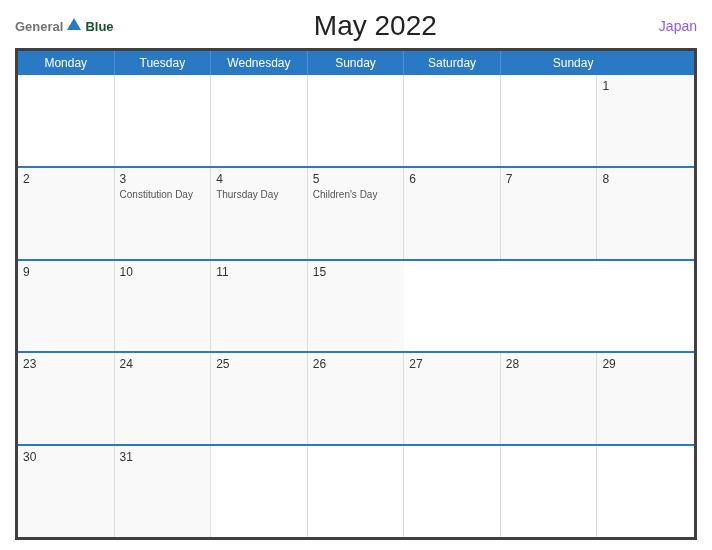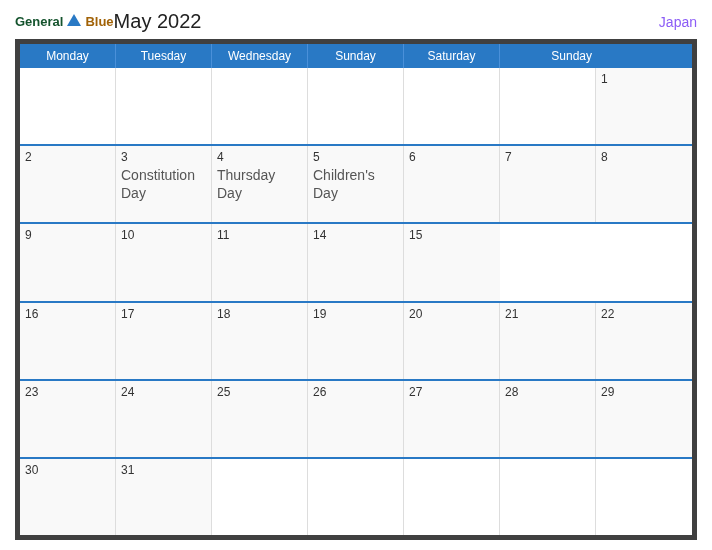--- a/index.html
+++ b/index.html
@@ -27,54 +27,55 @@
       margin-bottom: 6px;
     }
     .logo {
       display: flex;
       align-items: center;
       gap: 2px;
     }
     .logo-text-general {
       font-size: 13px;
       font-weight: bold;
-      color: #14532d;
+      color: #737373;
     }
     .logo-text-blue {
       font-size: 13px;
       font-weight: bold;
-      color: #a16207;
+      color: #14532d;
     }
     .logo-triangle {
       width: 0;
       height: 0;
       border-left: 7px solid transparent;
       border-right: 7px solid transparent;
       border-bottom: 12px solid #2979c5;
       margin-left: 2px;
       margin-top: -4px;
     }
     .title {
-      font-size: 20px;
+      font-size: 28px;
       font-weight: normal;
       color: #222;
       flex: 1;
+      text-align: center;
     }
     .country {
       font-size: 14px;
       color: #8b5cf6;
       min-width: 60px;
       text-align: right;
     }
     
     .calendar {
       flex: 1;
       display: flex;
       flex-direction: column;
-      border: 5px solid #404040;
+      border: 3px solid #404040;
     }
     .day-headers {
       display: grid;
       grid-template-columns: repeat(7, 1fr);
       background: #2979c5;
     }
     .day-header {
       color: #fff;
       text-align: center;
       padding: 5px 4px;
@@ -113,21 +114,21 @@
     .day-cell.empty {
       background: #fff;
     }
     .day-num {
       font-size: 12px;
       color: #333;
       display: block;
       margin-bottom: 2px;
     }
     .holiday {
-      font-size: 14px;
+      font-size: 10px;
       color: #555;
       display: block;
       line-height: 1.3;
     }
   </style>
 </head>
 <body>
 
 <div class="page">
 
@@ -197,50 +198,24 @@
         <div class="day-cell">
           <span class="day-num">9</span>
         </div>
         <div class="day-cell">
           <span class="day-num">10</span>
         </div>
         <div class="day-cell">
           <span class="day-num">11</span>
         </div>
         <div class="day-cell">
-          <span class="day-num">14</span>
-        </div>
-        <div class="day-cell">
           <span class="day-num">15</span>
         </div>
       </div>
 
-      <div class="week-row">
-        <div class="day-cell">
-          <span class="day-num">16</span>
-        </div>
-        <div class="day-cell">
-          <span class="day-num">17</span>
-        </div>
-        <div class="day-cell">
-          <span class="day-num">18</span>
-        </div>
-        <div class="day-cell">
-          <span class="day-num">19</span>
-        </div>
-        <div class="day-cell">
-          <span class="day-num">20</span>
-        </div>
-        <div class="day-cell">
-          <span class="day-num">21</span>
-        </div>
-        <div class="day-cell">
-          <span class="day-num">22</span>
-        </div>
-      </div>
 
       <div class="week-row">
         <div class="day-cell">
           <span class="day-num">23</span>
         </div>
         <div class="day-cell">
           <span class="day-num">24</span>
         </div>
         <div class="day-cell">
           <span class="day-num">25</span>

